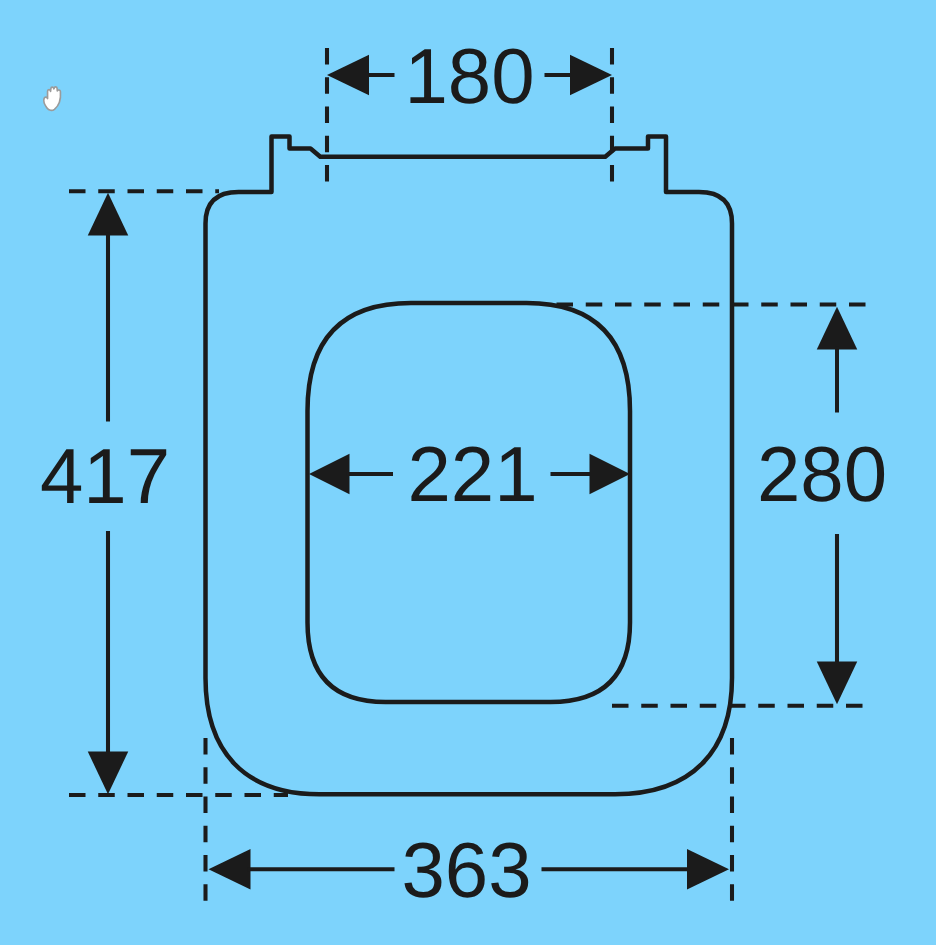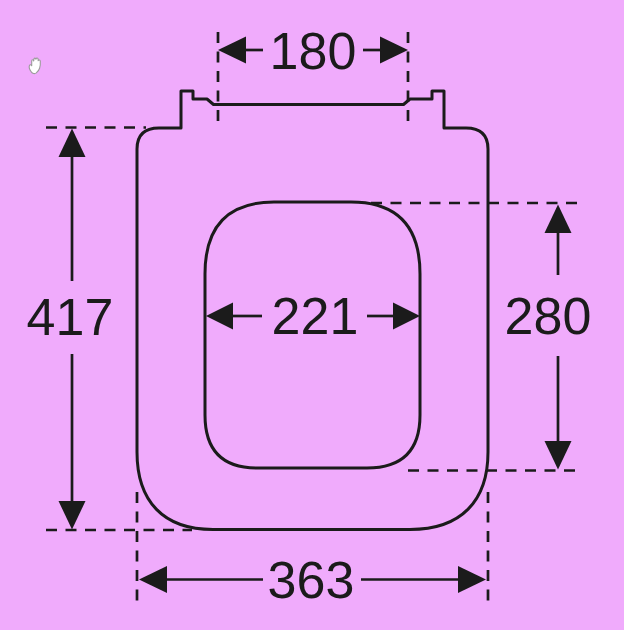--- a/index.html
+++ b/index.html
@@ -1,19 +1,19 @@
 <!DOCTYPE html>
 <html><head>
 <meta charset="utf-8">
 <style>
   html,body{margin:0;padding:0;background:#ffffff;}
   .stage{
     position:relative;
     width:624px;height:630px;
-    background:#f0abfc;
+    background:#7dd3fc;
     overflow:hidden;
     cursor:grab;
     font-family:"Liberation Sans",sans-serif;
   }
   svg{display:block;}
   .outline{fill:none;stroke:#1b1b1b;stroke-width:3;stroke-linejoin:round;stroke-linecap:butt;}
   .dline{stroke:#1b1b1b;stroke-width:2.7;fill:none;}
   .dash{stroke:#1b1b1b;stroke-width:2.7;fill:none;stroke-dasharray:11 8.5;}
   .arr{fill:#1b1b1b;stroke:none;}
   .dimtext{

